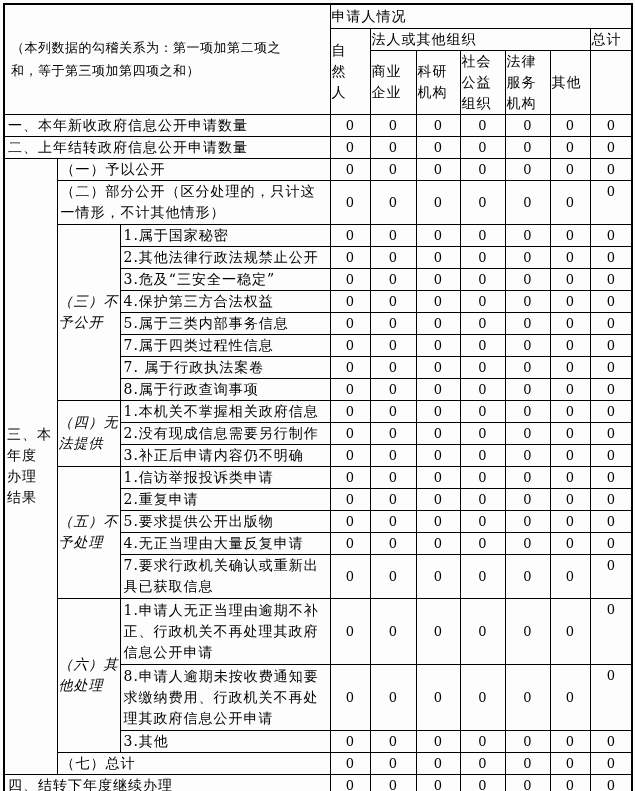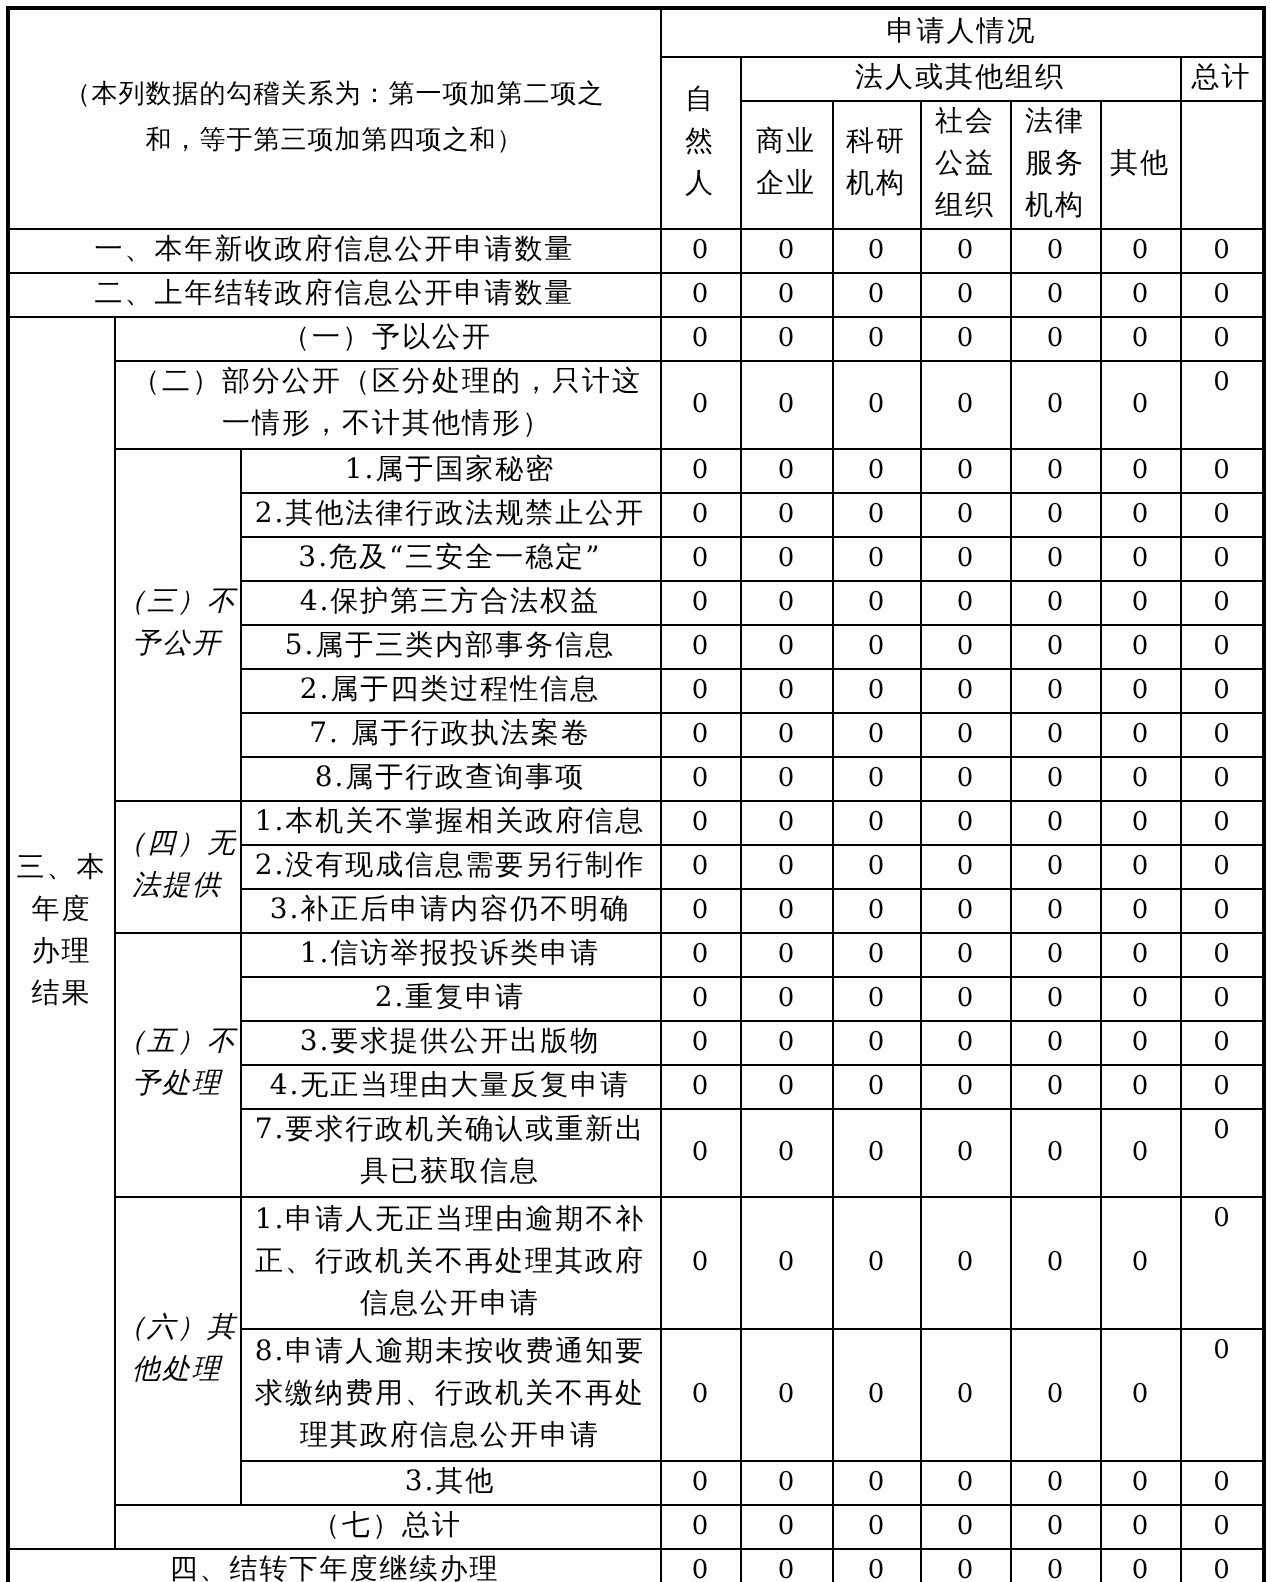--- a/index.html
+++ b/index.html
@@ -1,25 +1,25 @@
 <!DOCTYPE html>
 <html><head>
 <meta charset="utf-8">
 <style>
   html,body{margin:0;padding:0;background:#fdfdfd;}
   body{width:635px;height:791px;color:#000;font-family:"DejaVu Serif","Liberation Serif",serif;}
   .wrap{padding:3px;}
   table{border-collapse:collapse;table-layout:fixed;width:628px;border:2px solid #000;}
   td{border:1px solid #000;font-size:14px;line-height:21px;padding:0 3px;
      vertical-align:middle;white-space:pre-line;letter-spacing:1px;overflow:hidden;}
-  td.hc{text-align:center;padding:0 1px;}
+  td.hc{padding:0 1px;}
   td.note{font-size:13px;letter-spacing:0.5px;padding:0 6px;line-height:23px;}
   td.seca{padding:16px 2px;}
   td.secb{padding:0 1px;font-style:italic;}
-  td.lab{text-align:center;}
+  td.lab{text-align:left;}
   td.v{text-align:center;font-size:13px;letter-spacing:0;padding:0 1px;font-family:"DejaVu Serif","Liberation Serif",serif;}
   td.vt{vertical-align:top;}
   tr.h1{height:24px;} tr.h2{height:20px;} tr.h3{height:62px;}
   tr.s{height:22px;} tr.d2{height:44px;padding-left:48px;} tr.d3{height:66px;}
 </style>
 </head>
 <body>
 
 <div class="wrap">
 <table>
@@ -159,21 +159,21 @@
     <td class="lab">5.属于三类内部事务信息</td>
     <td class="v">0</td>
           <td class="v">0</td>
           <td class="v">0</td>
           <td class="v">0</td>
           <td class="v">0</td>
           <td class="v">0</td>
           <td class="v">0</td>
   </tr>
   <tr class="s">
-    <td class="lab">2.属于四类过程性信息</td>
+    <td class="lab">7.属于四类过程性信息</td>
     <td class="v">0</td>
           <td class="v">0</td>
           <td class="v">0</td>
           <td class="v">0</td>
           <td class="v">0</td>
           <td class="v">0</td>
           <td class="v">0</td>
   </tr>
   <tr class="s">
     <td class="lab">7. 属于行政执法案卷</td>
@@ -245,21 +245,21 @@
     <td class="lab">2.重复申请</td>
     <td class="v">0</td>
           <td class="v">0</td>
           <td class="v">0</td>
           <td class="v">0</td>
           <td class="v">0</td>
           <td class="v">0</td>
           <td class="v">0</td>
   </tr>
   <tr class="s">
-    <td class="lab">3.要求提供公开出版物</td>
+    <td class="lab">5.要求提供公开出版物</td>
     <td class="v">0</td>
           <td class="v">0</td>
           <td class="v">0</td>
           <td class="v">0</td>
           <td class="v">0</td>
           <td class="v">0</td>
           <td class="v">0</td>
   </tr>
   <tr class="s">
     <td class="lab">4.无正当理由大量反复申请</td>

